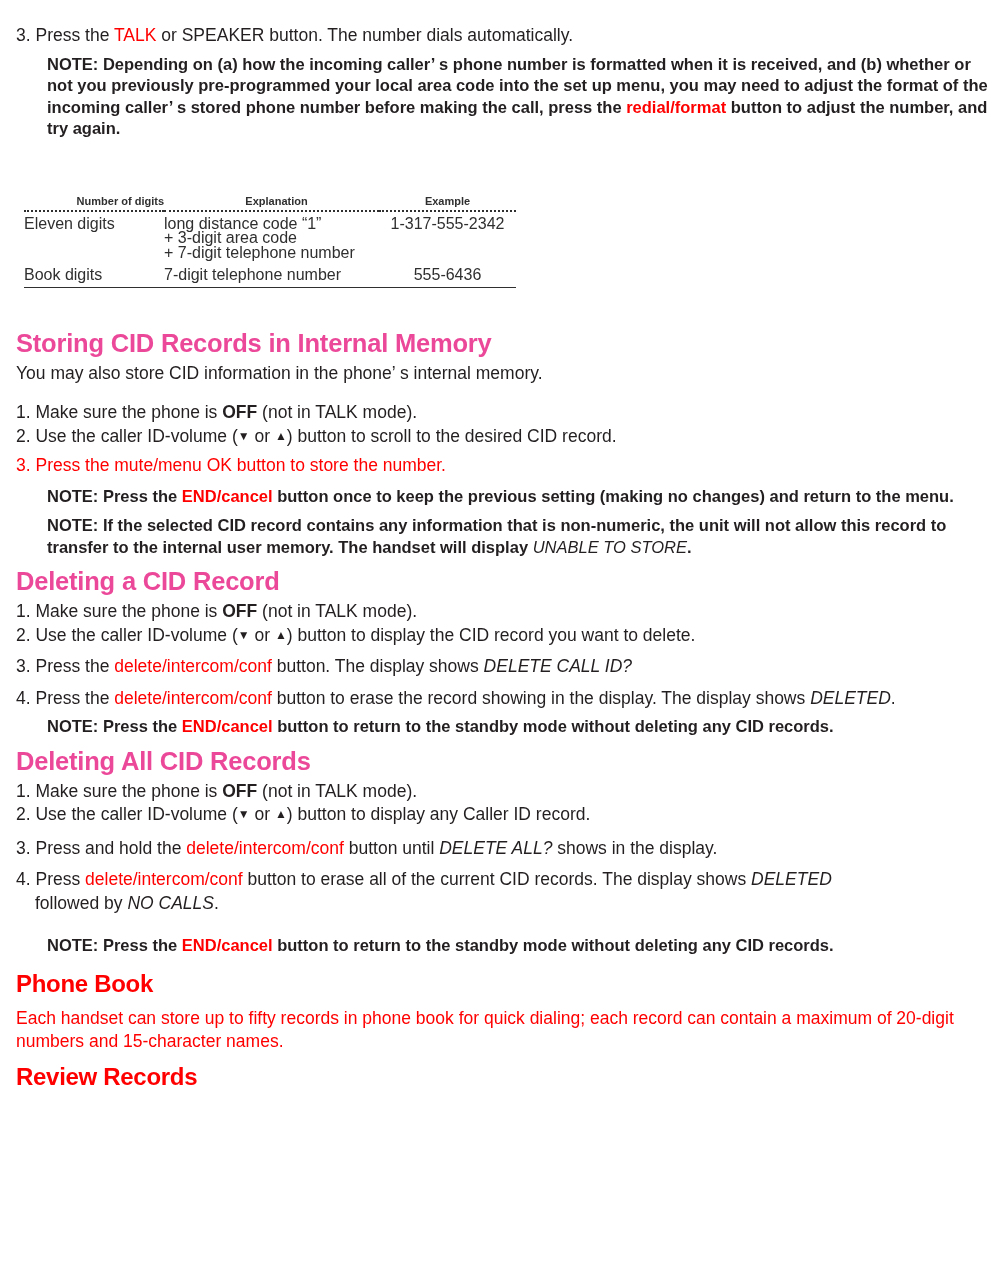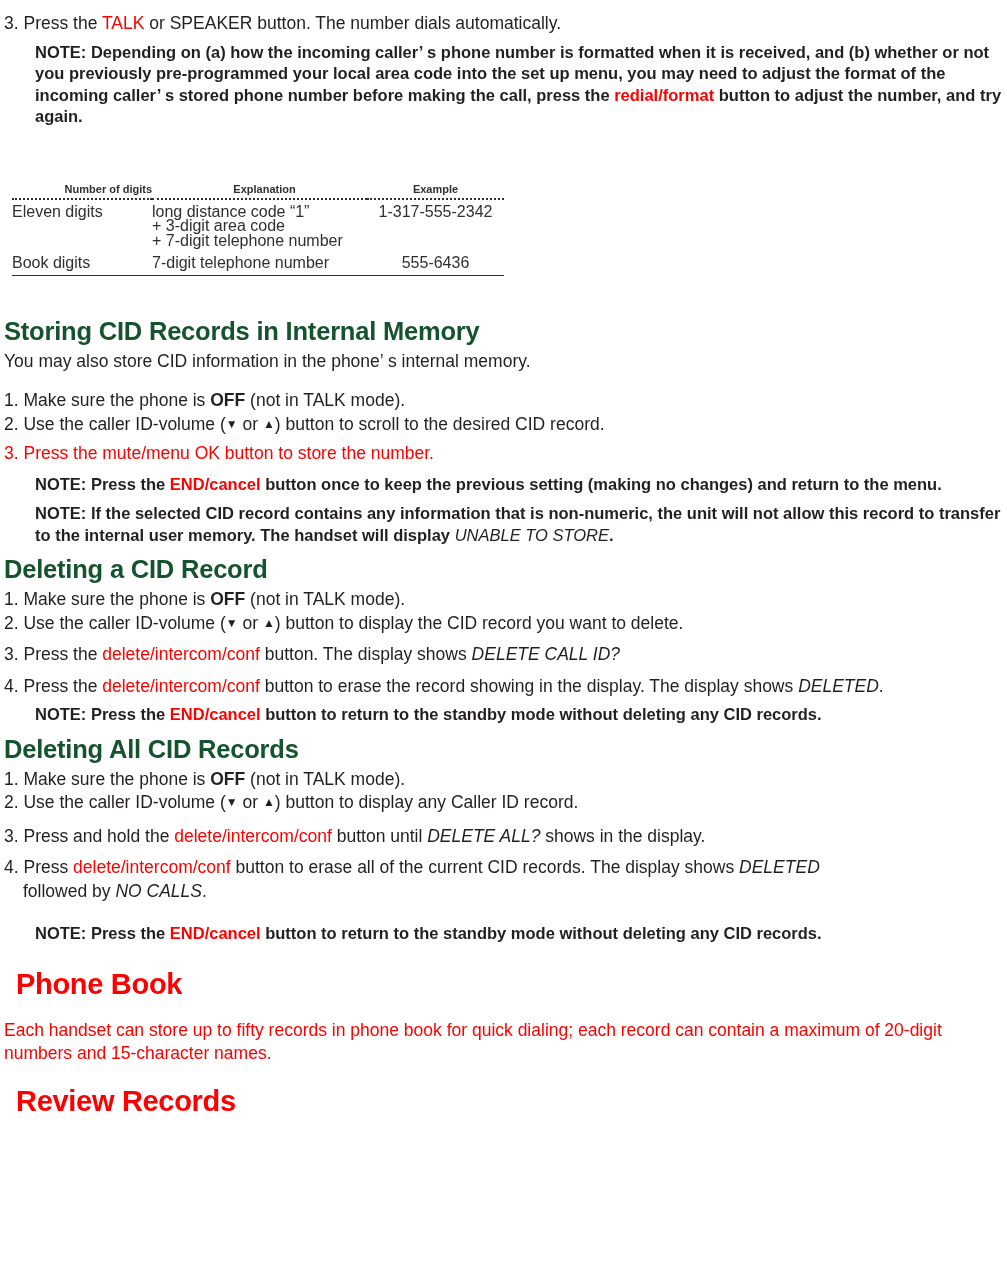--- a/index.html
+++ b/index.html
@@ -13,21 +13,21 @@
     height: 1271px;
     font-family: "Liberation Sans", sans-serif;
     color: #1a1a1a;
     overflow: hidden;
     position: relative;
   }
   .page {
     position: relative;
     width: 1007px;
     height: 1271px;
-    padding: 4px;
+    padding: 16px;
     box-sizing: border-box;
   }
 
   
   .para {
     font-size: 17.5px;
     line-height: 23.5px;
     color: #231f20;
     margin: 0 0 0 0;
   }
@@ -51,31 +51,31 @@
     padding-right: 8px;
   }
   .note.wide {
     padding-right: 0;
   }
 
   h2.section {
     font-size: 25.5px;
     line-height: 30px;
     font-weight: bold;
-    color: #14532d;
+    color: #ec4899;
     margin: 0;
     padding: 0;
     letter-spacing: -0.2px;
   }
   h2.bigred {
-    font-size: 29px;
+    font-size: 24px;
     line-height: 34px;
     font-weight: bold;
     color: #ff0000;
-    margin: 12px;
+    margin: 0;
     padding: 0;
     letter-spacing: -0.3px;
   }
 
   .red { color: #ff0000; }
   .bold { font-weight: bold; }
   .bolditalic { font-weight: normal; font-style: italic; }
 
   .arrow {
     font-size: 12px;

